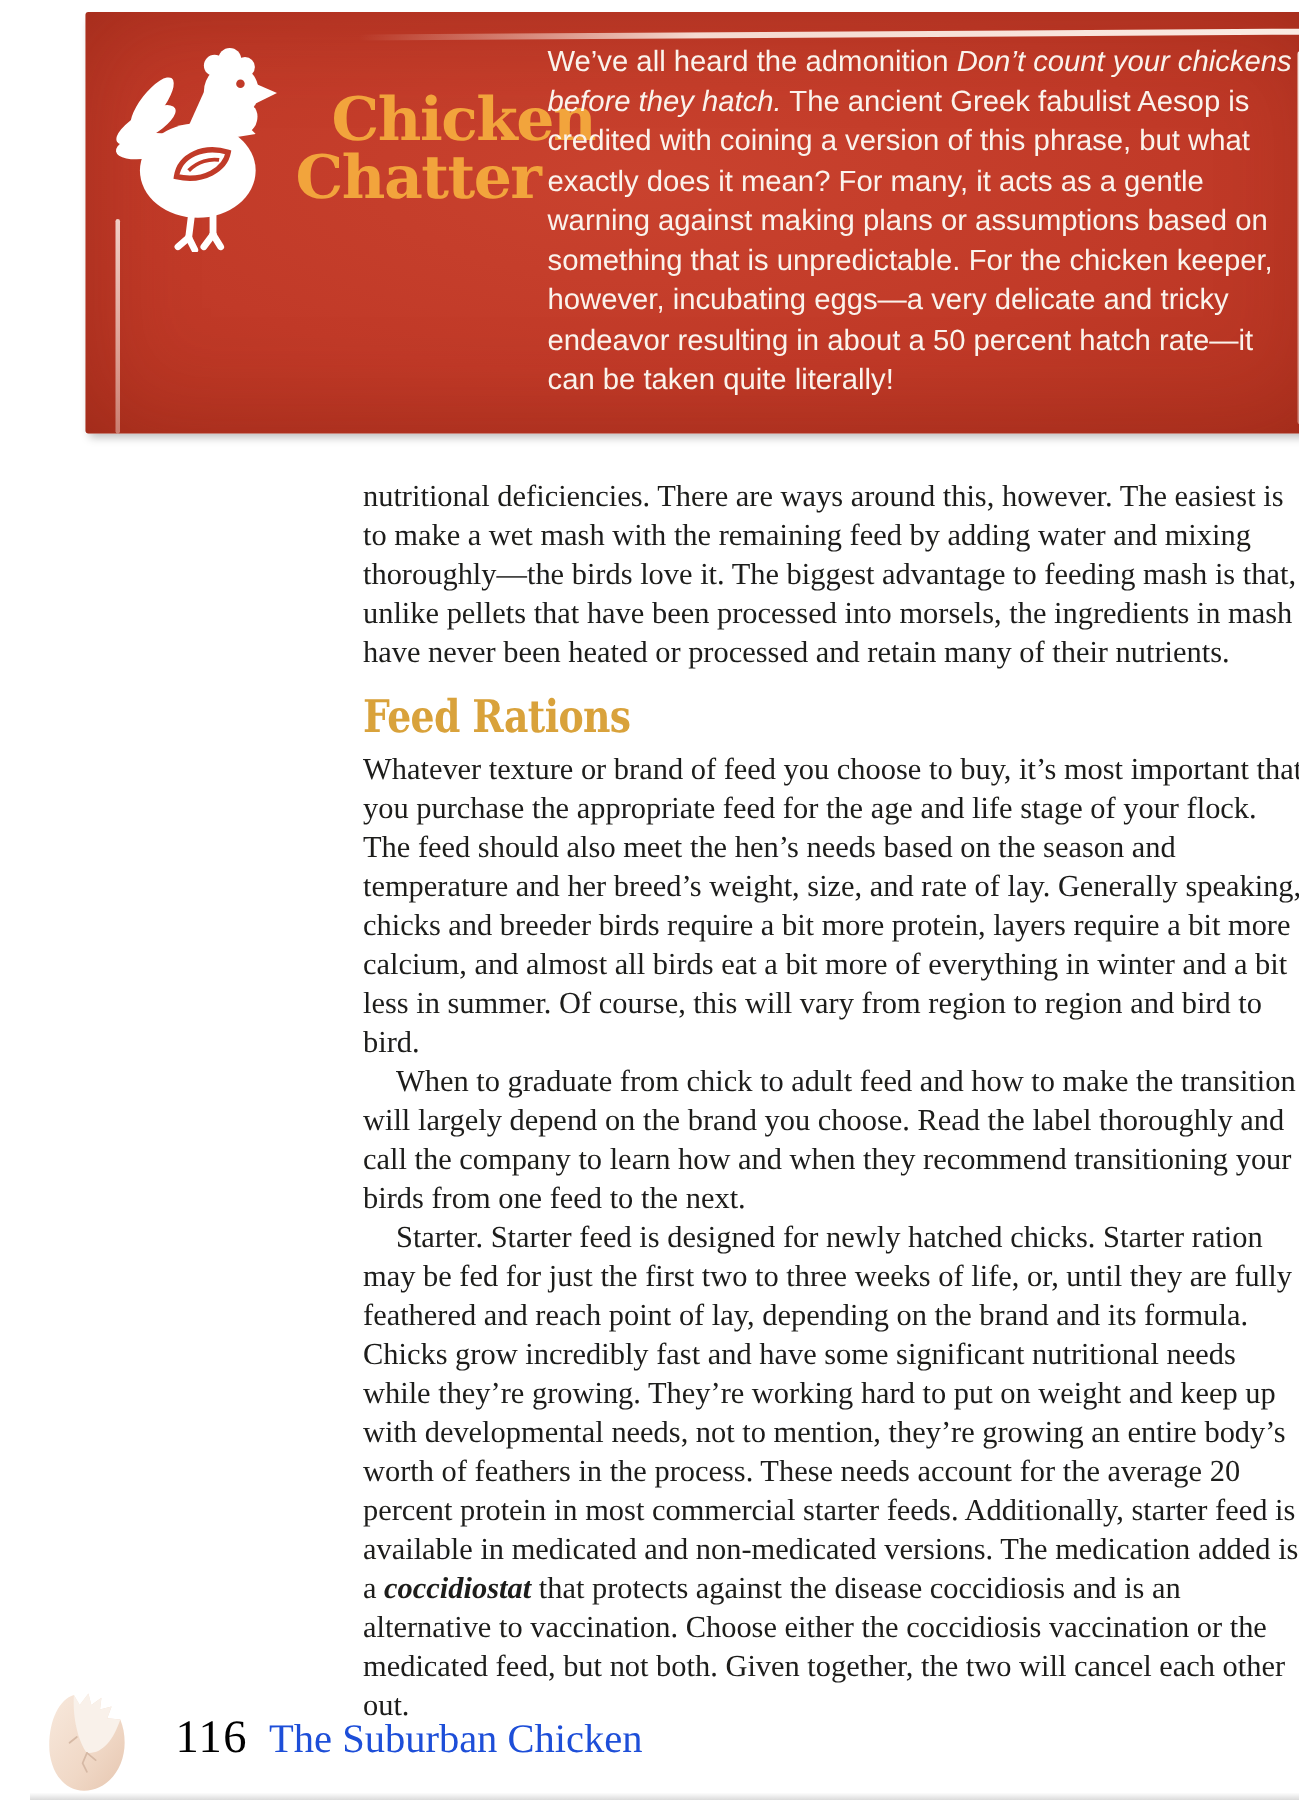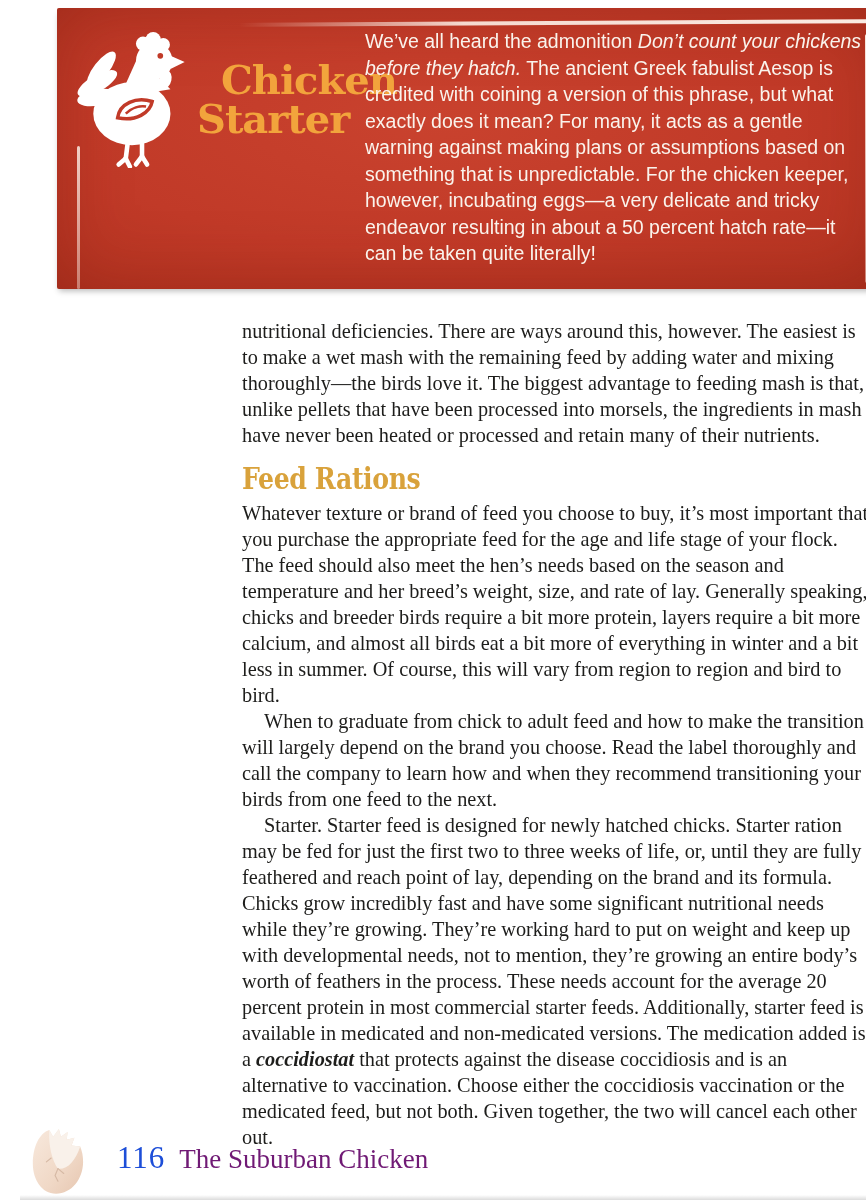--- a/index.html
+++ b/index.html
@@ -69,25 +69,25 @@
   .lead-bold{font-weight:normal;}
   .it{font-style:italic;font-weight:bold;}
 
   
   .eggshell{position:absolute;left:8px;top:1118px;width:58px;height:80px;}
   .footer-line{
     position:absolute;left:97px;top:1140px;
     white-space:nowrap;
   }
   .page-number{
-    font-family:"Liberation Serif", serif;font-size:31px;color:#1d4ed8;
+    font-family:"Liberation Serif", serif;font-size:31px;color:#000000;
     letter-spacing:1px;
   }
   .book-title{
-    font-family:"Liberation Serif", serif;font-size:27px;color:#701a75;
+    font-family:"Liberation Serif", serif;font-size:27px;color:#1d4ed8;
     margin-left:10px;
   }
   .page-edge{
     position:absolute;left:0;right:0;bottom:0;height:5px;
     background:linear-gradient(to bottom, rgba(0,0,0,0), rgba(0,0,0,.14));
   }
 </style>
 </head>
 <body>
 
@@ -130,21 +130,21 @@
         <path d="M66 110 L66 124"></path>
         <path d="M50 126 l-7 6"></path>
         <path d="M50 126 l4 8"></path>
         <path d="M66 124 l-6 8"></path>
         <path d="M66 124 l5 8"></path>
       </g>
     </svg>
 
     <div class="banner-title">
       <div class="l1">Chicken</div>
-      <div class="l2">Starter</div>
+      <div class="l2">Chatter</div>
     </div>
 
     <div class="banner-text">
       <span>We’ve all heard the admonition </span><em>Don’t count your chickens before they hatch.</em><span> The ancient Greek fabulist Aesop is credited with coining a version of this phrase, but what exactly does it mean? For many, it acts as a gentle warning against making plans or assumptions based on something that is unpredictable. For the chicken keeper, however, incubating eggs—a very delicate and tricky endeavor resulting in about a 50 percent hatch rate—it can be taken quite literally!</span>
     </div>
   </div>
 
   <div class="bodytext">
     <p>nutritional deficiencies. There are ways around this, however. The easiest is to make a wet mash with the remaining feed by adding water and mixing thoroughly—the birds love it. The biggest advantage to feeding mash is that, unlike pellets that have been processed into morsels, the ingredients in mash have never been heated or processed and retain many of their nutrients.</p>
 

